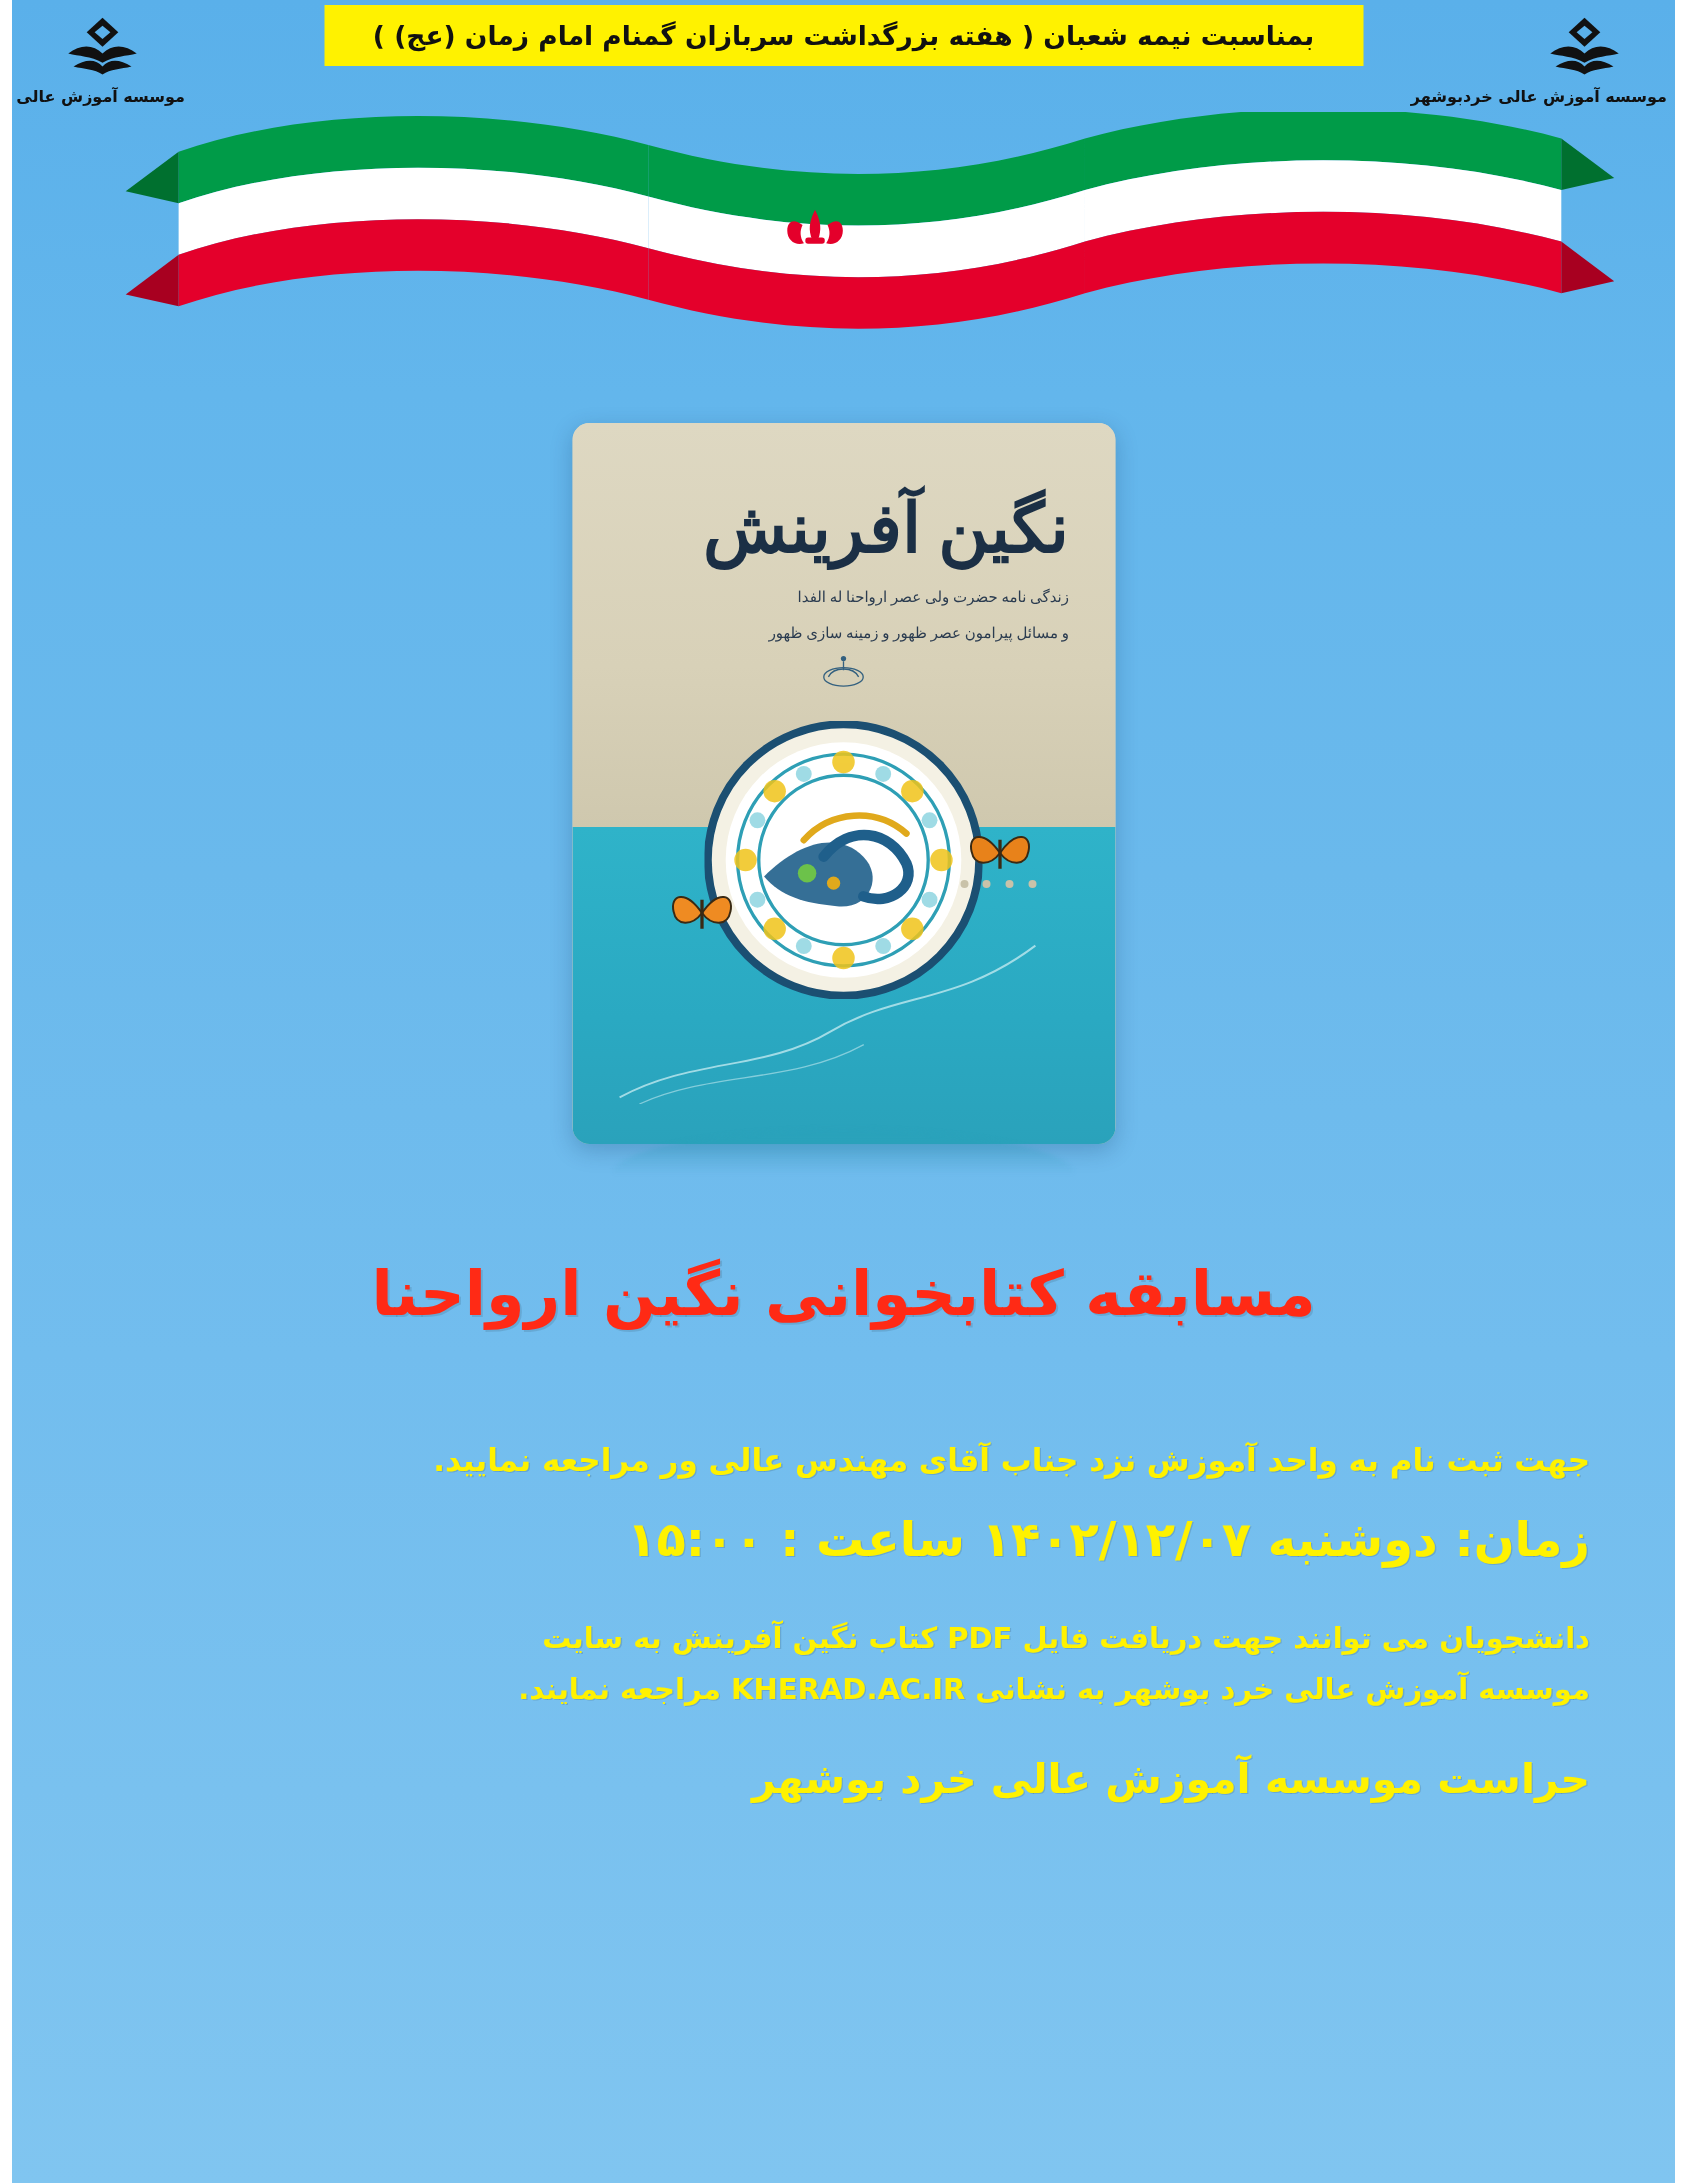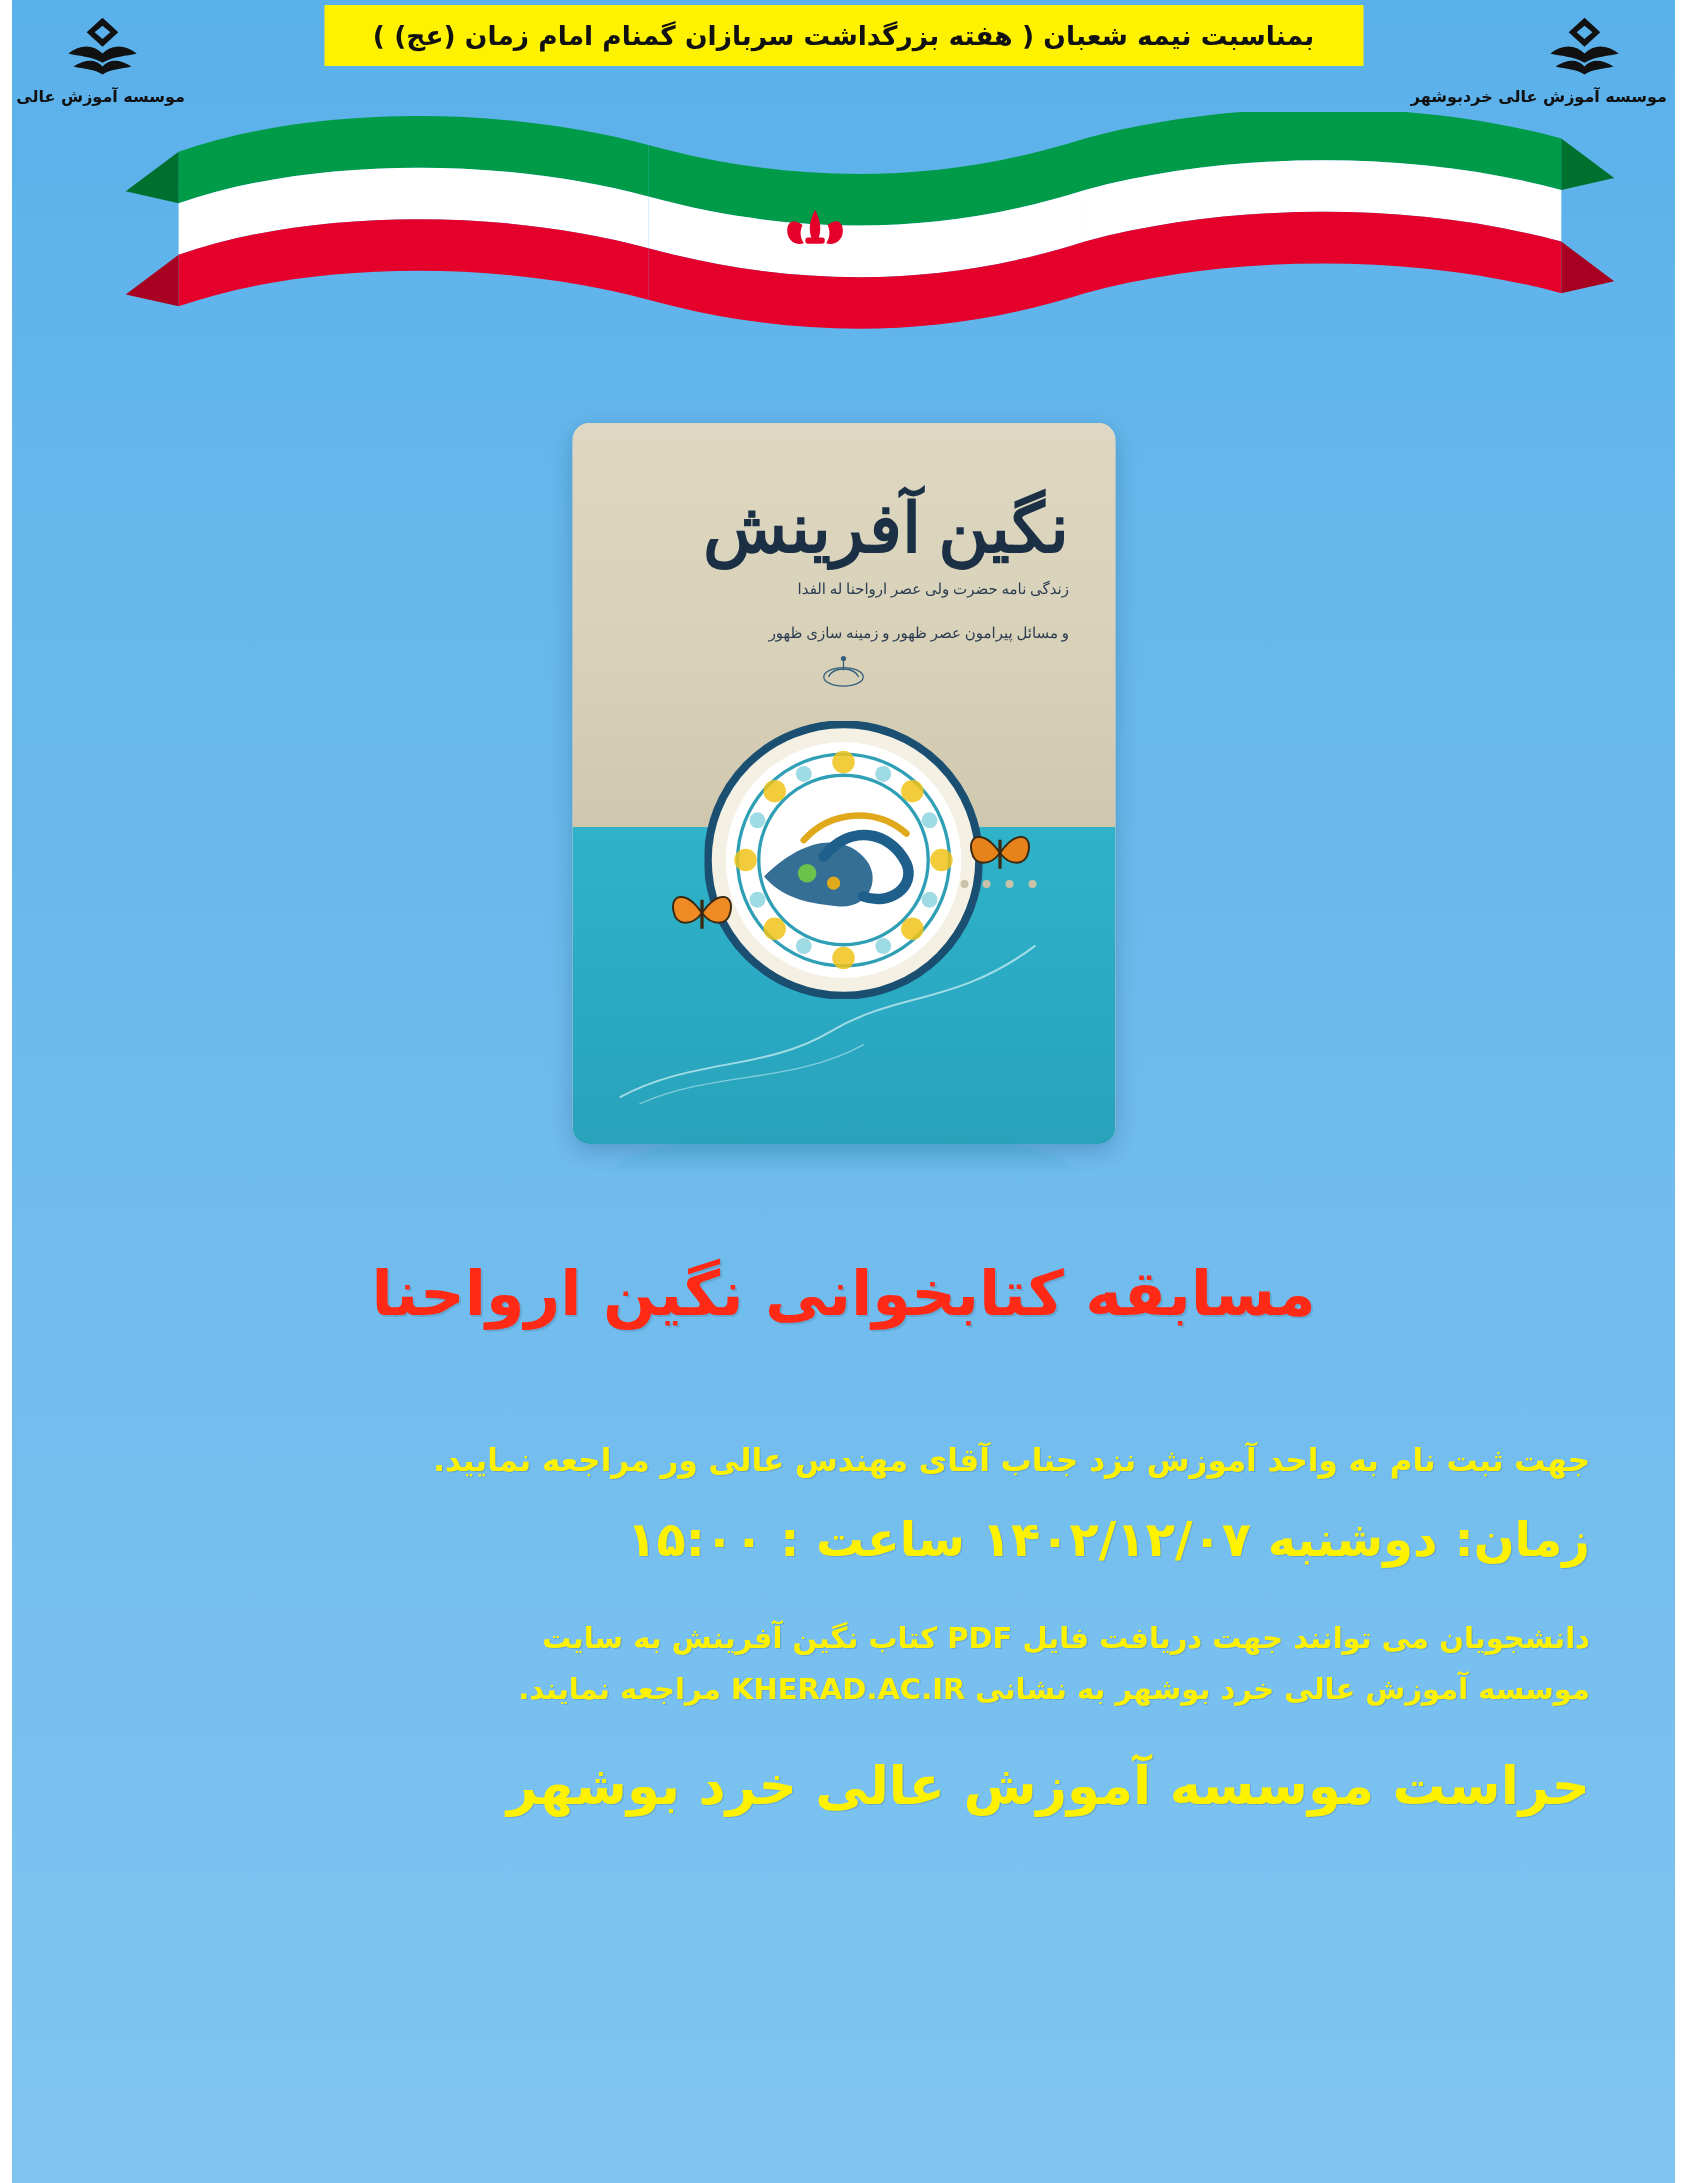--- a/index.html
+++ b/index.html
@@ -140,21 +140,21 @@
   }
   .book .sub1, .book .sub2 {
     position: absolute;
     right: 46px;
     font-size: 15px;
     color: #2b3c50;
     direction: rtl;
     white-space: nowrap;
     letter-spacing: 1.3px;
   }
-  .book .sub1 { top: 157px; }
+  .book .sub1 { top: 165px; }
   .book .sub2 { top: 201px; }
   .book .medallion {
     position: absolute;
     top: 298px;
     left: 50%;
     transform: translateX(-50%);
     width: 278px;
     height: 278px;
   }
   .book .seal {
@@ -221,21 +221,21 @@
   .line {
     color: #fff200;
     font-weight: bold;
     direction: rtl;
     text-shadow: 1.3px 1.3px 0 rgba(0,0,0,0.12);
   }
   .line.register { font-size: 31px; margin-bottom: 33px; }
   .line.time     { font-size: 48px; margin-bottom: 46px; }
   .line.place    { font-size: 39px; margin-bottom: 46px; }
   .line.pdf      { font-size: 29px; line-height: 1.75; margin-bottom: 40px; }
-  .line.signature { font-size: 53px; margin-top: 12px; }
+  .line.signature { font-size: 41px; margin-top: 12px; }
 </style>
 </head>
 <body>
 
 <div class="poster">
 
   <div class="edge left"></div>
   <div class="edge right"></div>
 
   <div class="top-banner">

